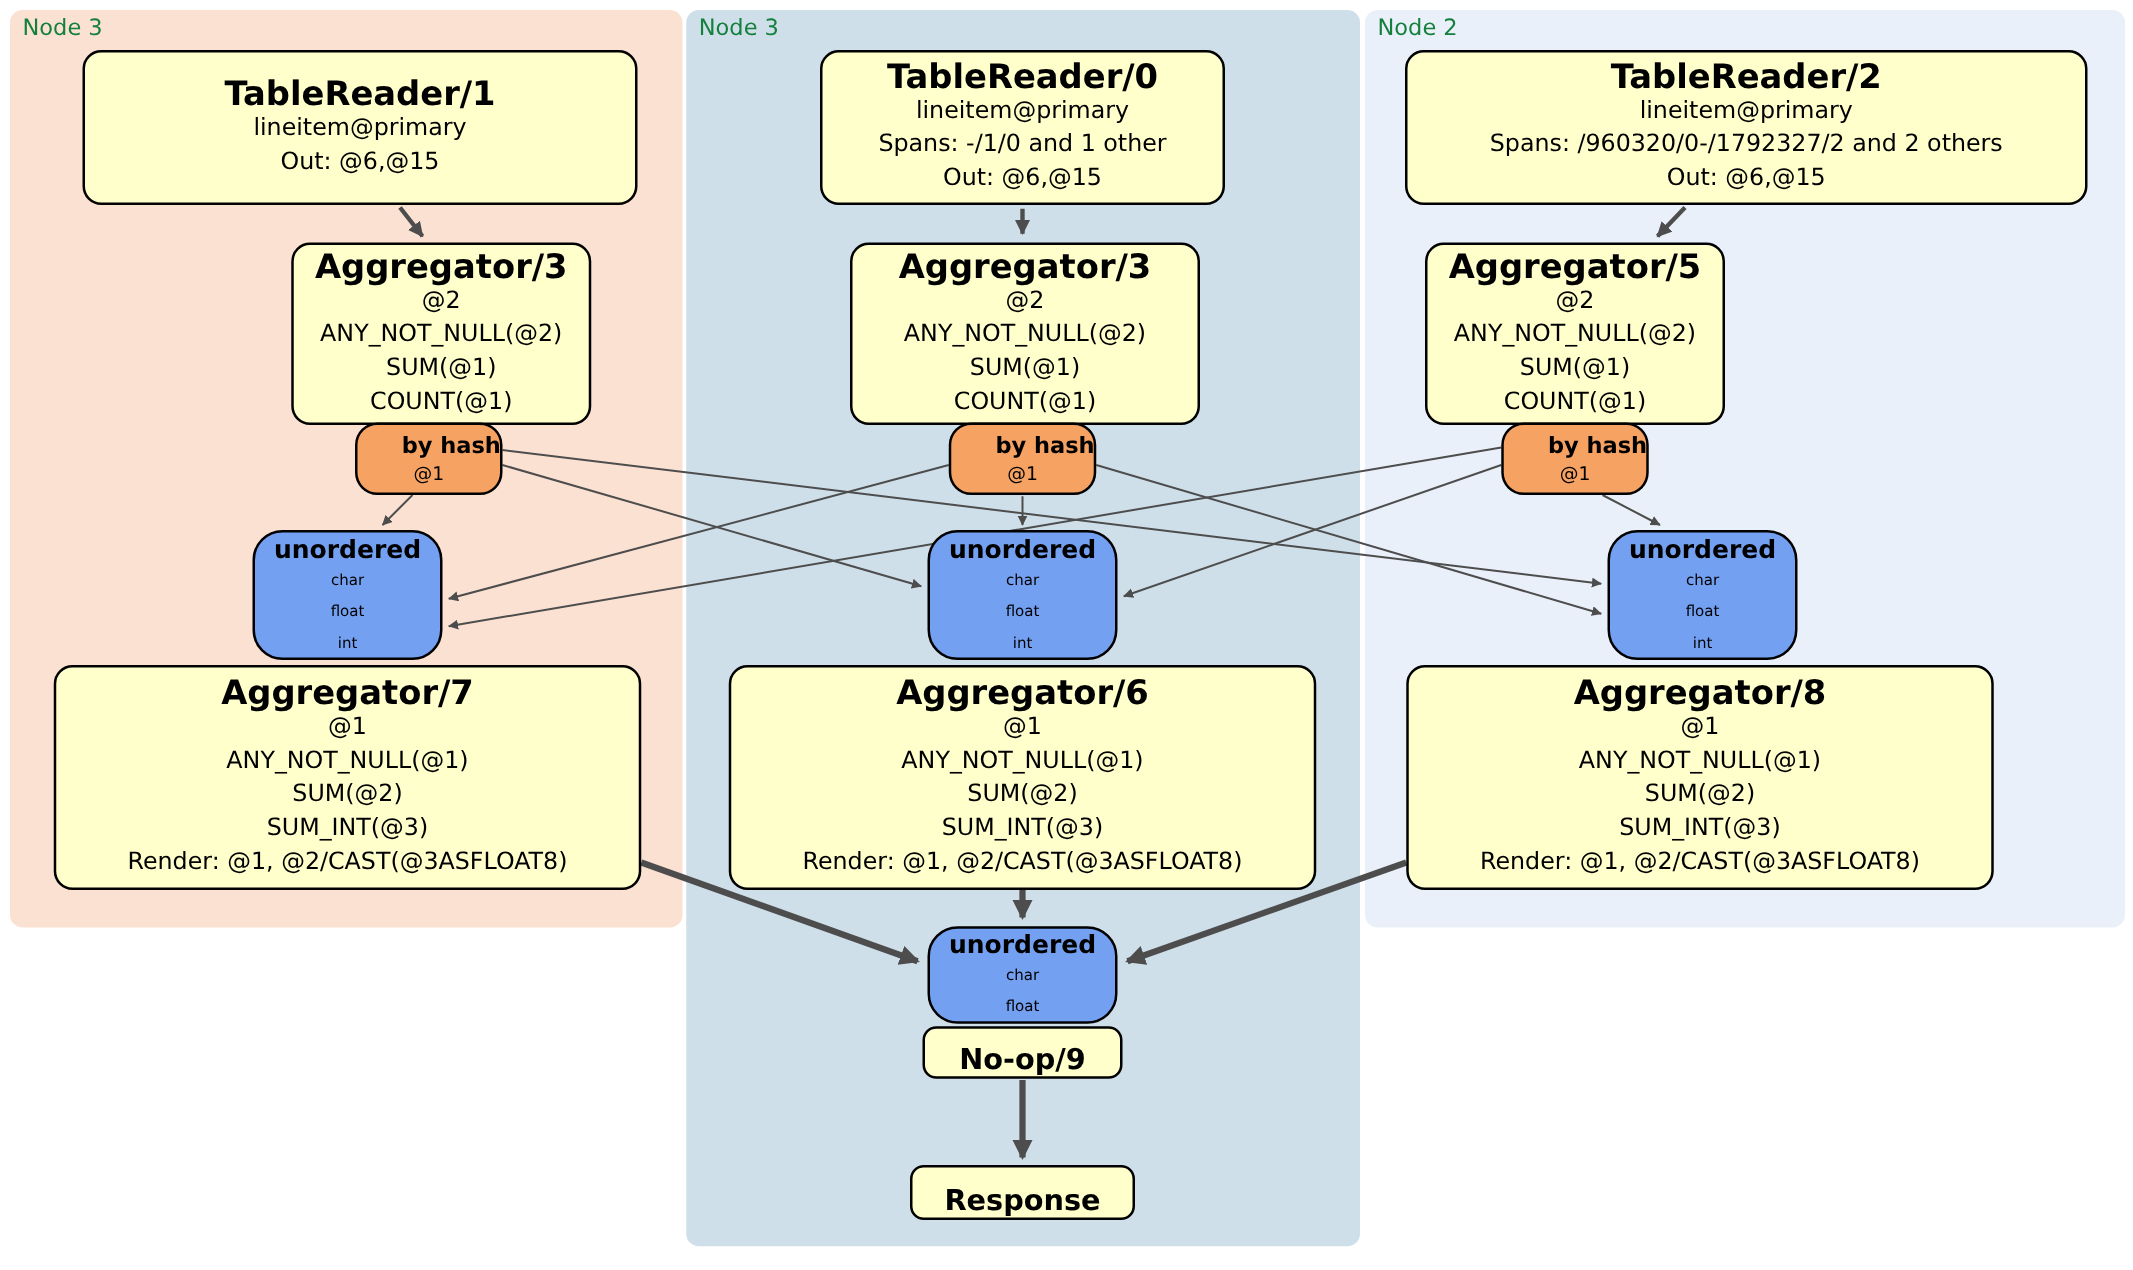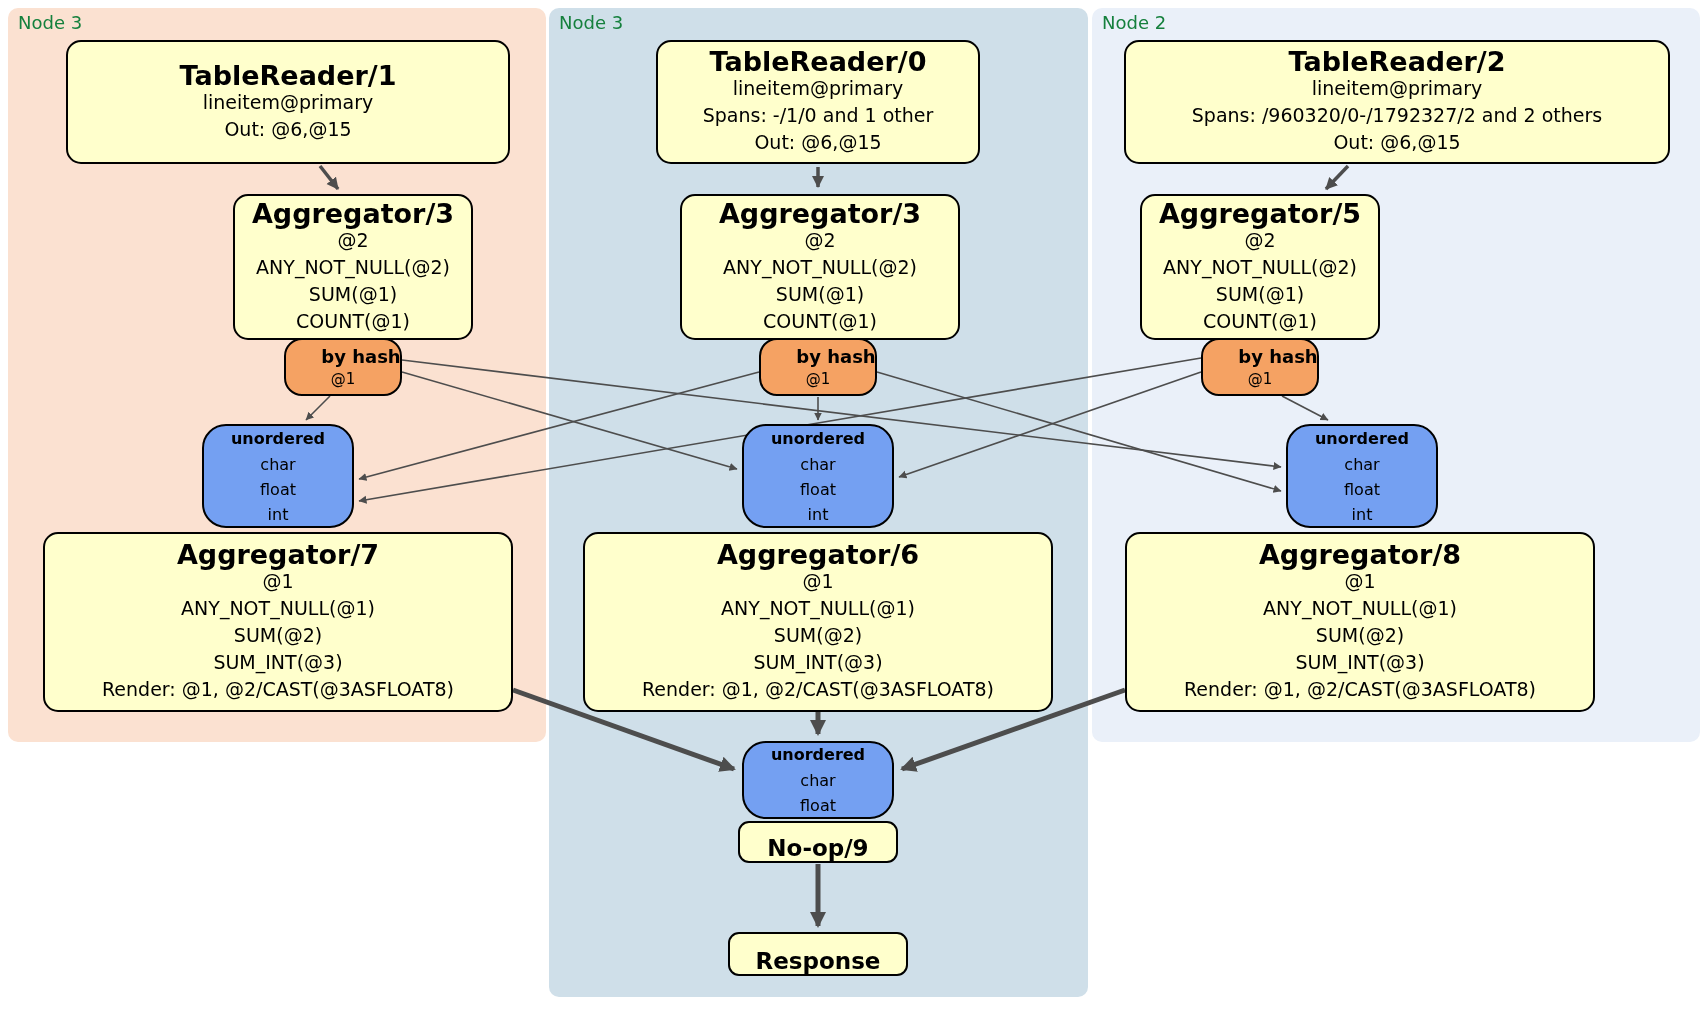--- a/index.html
+++ b/index.html
@@ -40,22 +40,22 @@
     white-space:nowrap;
   }
   .box .t{font-weight:bold;font-size:27px;line-height:27px;}
   .box .l{font-size:19px;line-height:27px;}
 
   .router{background:#f5a263;border-radius:18px;}
   .router .t{font-size:18px;line-height:25px;margin-left:36px;}
   .router .l{font-size:15px;line-height:21px;}
 
   .sync{background:#74a0f2;border-radius:24px;}
-  .sync .t{font-size:16px;line-height:26px;}
-  .sync .l{font-size:16px;line-height:25px;}
+  .sync .t{font-size:20px;line-height:26px;}
+  .sync .l{font-size:12px;line-height:25px;}
 
   .term{border-radius:11px;justify-content:flex-end;}
   .term .t{font-size:23px;line-height:26px;}
 </style>
 </head>
 <body>
 
 <div id="stage">
 
   <div class="panel" id="panel-node3">

